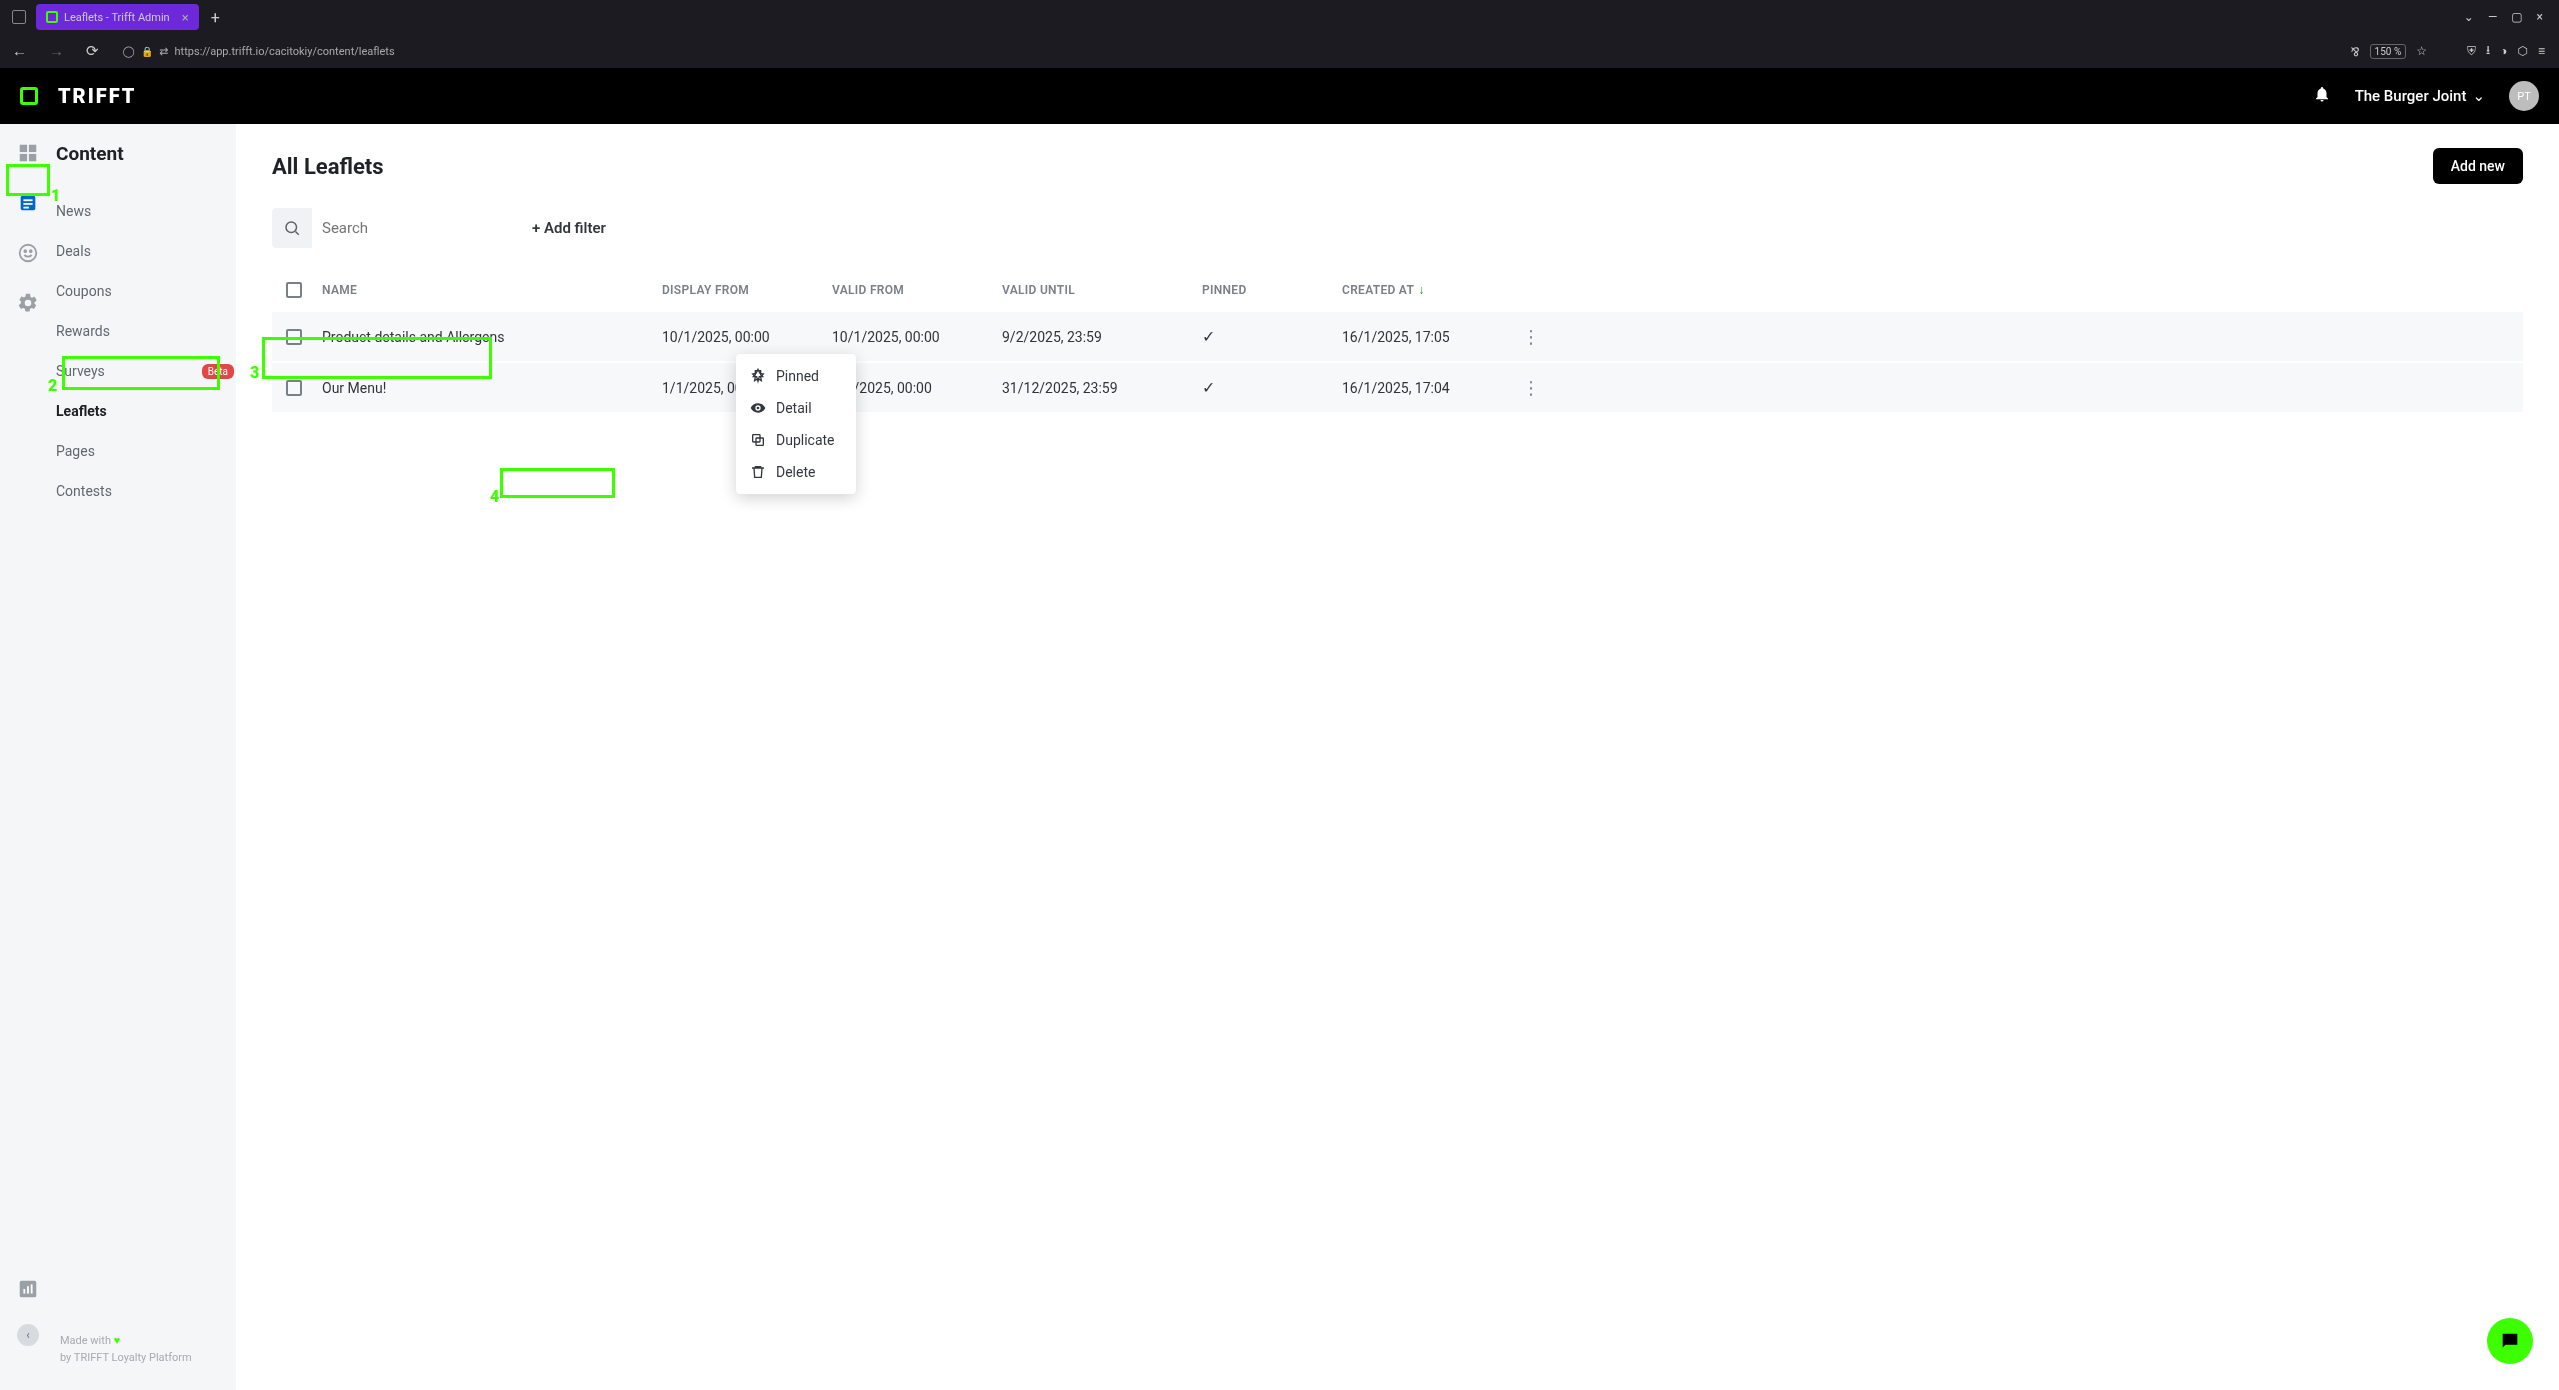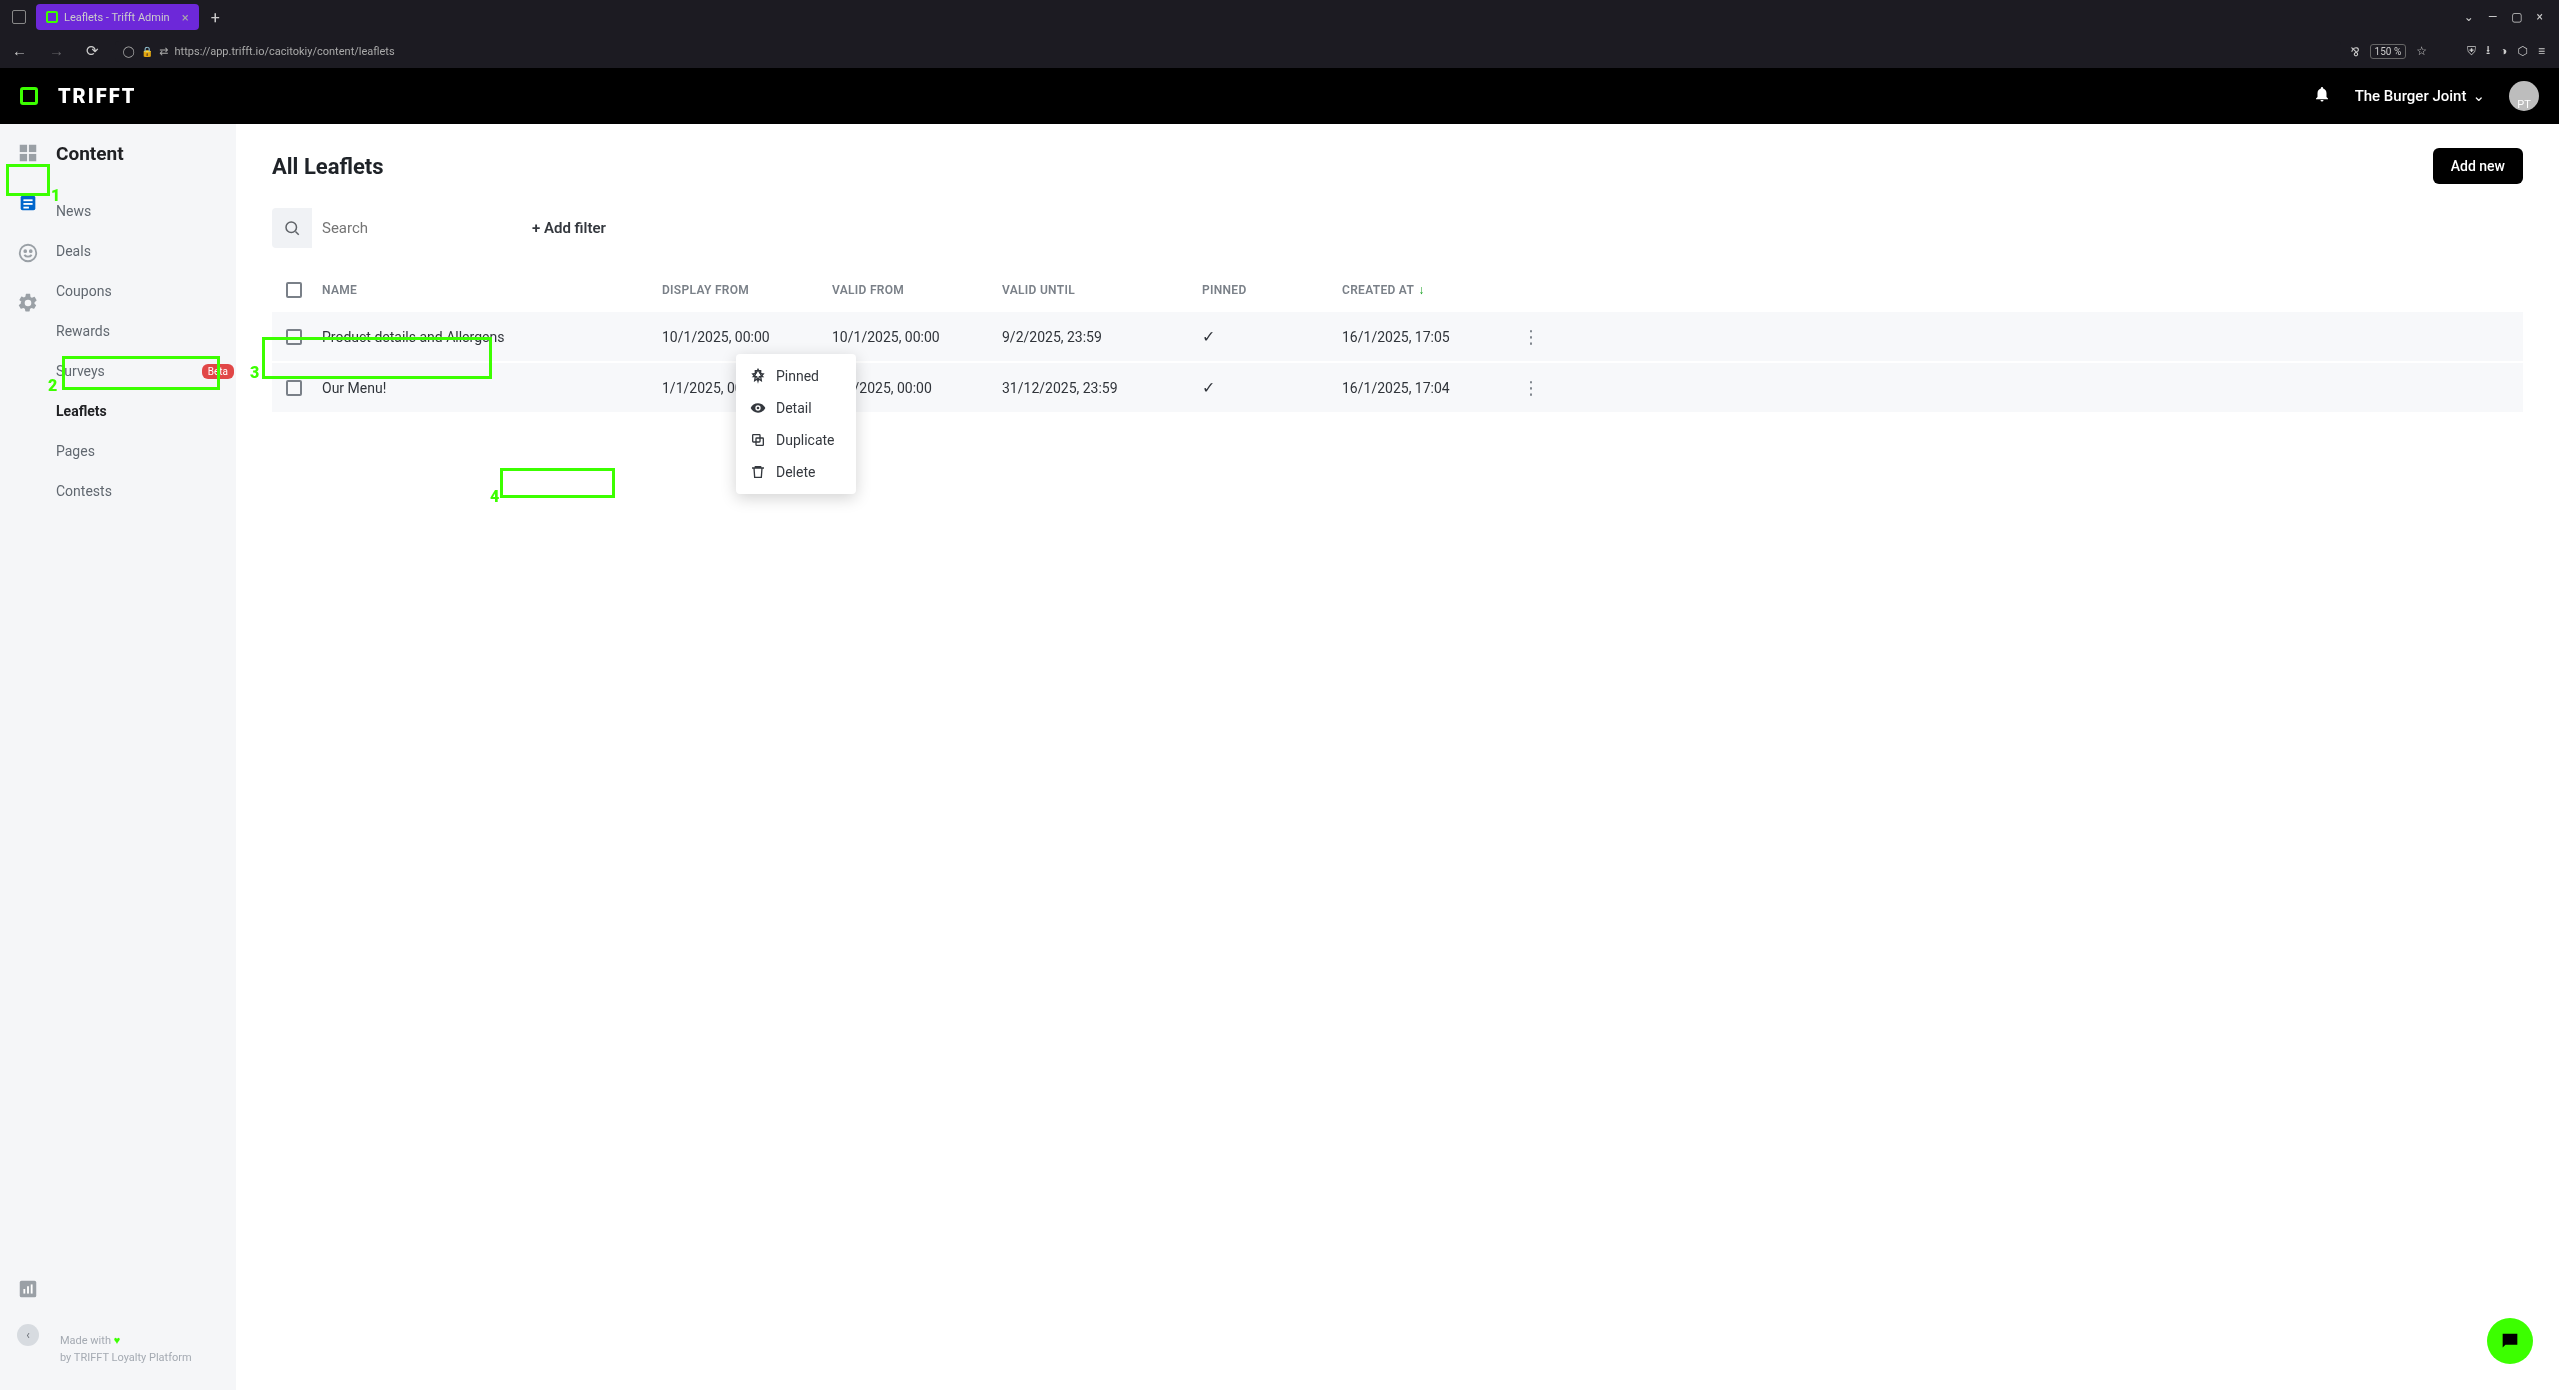--- a/index.html
+++ b/index.html
@@ -21,21 +21,21 @@
 .right-icons { display: flex; gap: 10px; padding-right: 8px; align-items: center; font-size: 12px; color: #ccc; }
 .zoom-badge { border: 1px solid #666; border-radius: 3px; padding: 1px 4px; font-size: 10px; }
 
 
 .app-header { background: #000; color: #fff; height: 56px; display: flex; align-items: center; padding: 0 20px; }
 .logo { display: flex; align-items: center; gap: 20px; font-weight: 900; font-size: 20px; letter-spacing: 2px; }
 .logo-icon { width: 18px; height: 18px; border: 3px solid #3cff00; border-radius: 3px; display:inline-block; position:relative; }
 .header-right { margin-left: auto; display: flex; align-items: center; gap: 24px; }
 .bell-icon { font-size: 18px; }
 .org-name { font-size: 15px; font-weight: 500; display: flex; align-items: center; gap: 6px; }
-.avatar { width: 30px; height: 30px; background: #bdbdbd; border-radius: 50%; display: flex; align-items: flex-end; justify-content: center; font-size: 11px; color: #fff; }
+.avatar { width: 30px; height: 30px; background: #bdbdbd; border-radius: 50%; display: flex; align-items: center; justify-content: center; font-size: 11px; color: #fff; }
 
 
 .app-body { display: flex; height: calc(100vh - 124px); background: #f5f6f8; width:100%; }
 .icon-rail { width: 56px; background: #f5f6f8; display: flex; flex-direction: column; align-items: center; padding-top: 18px; gap: 28px; position: relative; }
 .rail-item { width: 22px; height: 22px; color: #9aa0a6; display: flex; align-items: center; justify-content: center; }
 .rail-item svg { width: 22px; height: 22px; }
 .rail-bottom { position: absolute; bottom: 90px; }
 
 .sidebar { width: 180px; background: #f5f6f8; padding-top: 18px; }
 .sidebar-title { font-size: 19px; font-weight: 700; color: #202124; padding: 0 0 16px 0; }

